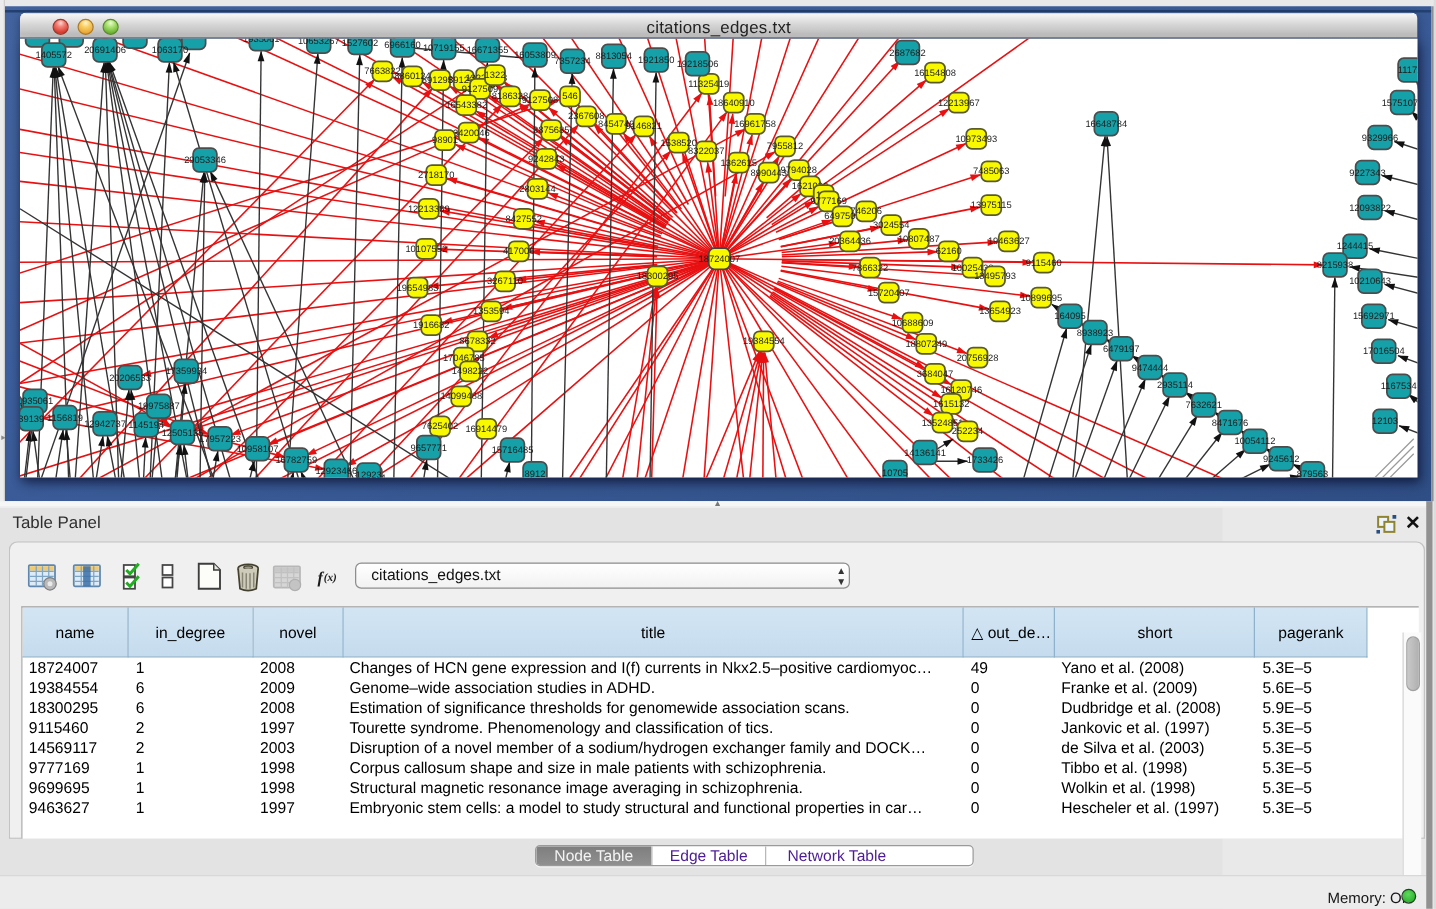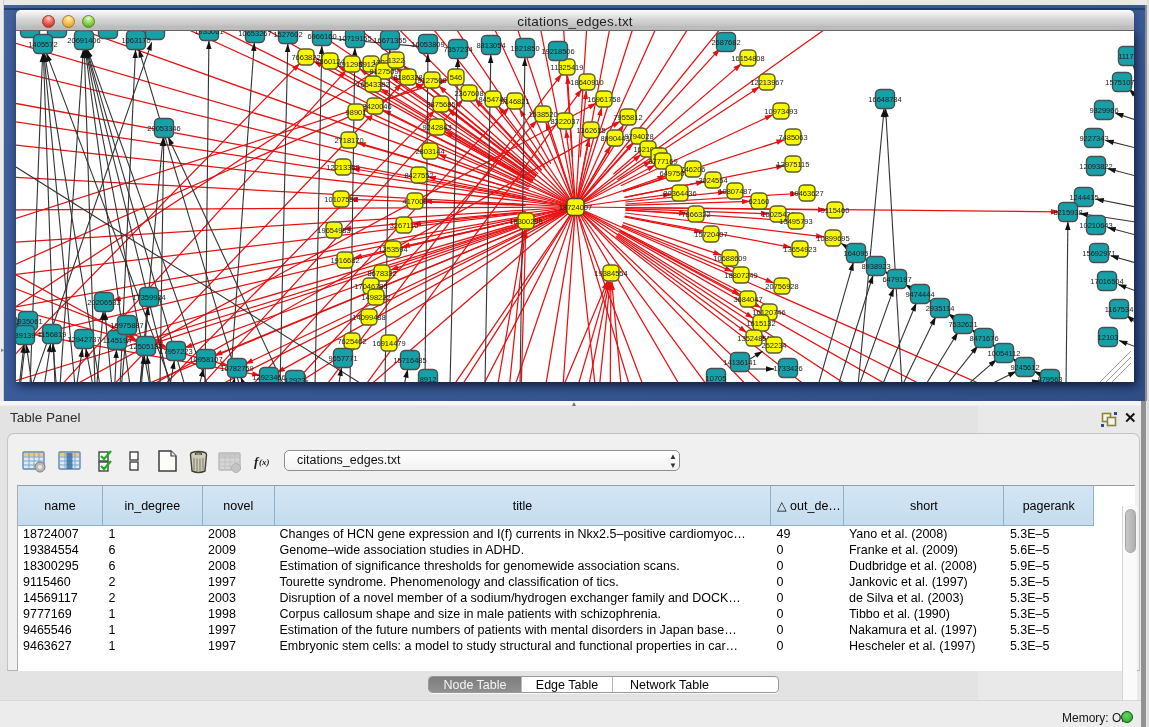--- a/index.html
+++ b/index.html
@@ -40,21 +40,21 @@
 th{background:#cbdfEF;background:linear-gradient(#d3e5f3,#c5dcee);border-right:1px solid #8fb2cc;border-bottom:1px solid #8fb2cc;
  font-weight:normal;color:#000;height:21px;padding:12px;overflow:hidden;white-space:nowrap}
 td{height:16px;padding:0 0 0 5px;color:#000;white-space:nowrap;overflow:hidden}
 .c1{width:84px}.c2{width:99px}.c3{width:72px}.c4{width:493px}.c5{width:73px}.c6{width:159px}.c7{width:89px}
 td.c2,td.c3,td.c5{padding-left:6px}
 td.c6{text-align:left}td.c7{padding-left:6px}
 #vsb{left:1104px;top:20px;width:15px;height:200px;background:#fafafa;border-left:1px solid #d5d5d5}
 #vsbth{left:1.5px;top:3px;width:11px;height:44px;background:linear-gradient(90deg,#c9c9c9,#b0b0b0);border-radius:6px;border:1px solid #a0a0a0}
 
 #tabs{left:428px;top:676px;width:351px;height:17px;border:1px solid #9a9a9a;border-radius:4px;background:#fff;overflow:hidden;box-shadow:0 1px 0 rgba(255,255,255,.7)}
-.seg{position:absolute;top:0;height:17px;font-size:12.5px;text-align:center;line-height:16px;color:#000000}
+.seg{position:absolute;top:0;height:17px;font-size:12.5px;text-align:center;line-height:16px;color:#4c1d95}
 #seg1{left:0;width:92px;background:linear-gradient(#7e7e7e,#929292);color:#f4f4f4}
 #seg2{left:92px;width:91px;border-left:1px solid #b8b8b8}
 #seg3{left:183px;width:114px;border-left:1px solid #b8b8b8}
 #statusbar{left:0;top:700px;width:1141px;height:27px;background:#ececec;border-top:1px solid #d8d8d8}
 #mem{left:1062px;top:10px;font-size:12px;color:#161616}
 #memdot{left:1121px;top:10px;width:12px;height:12px;border-radius:50%;background:radial-gradient(circle at 45% 35%,#5fd95f,#2db32d 75%);border:1.5px solid #224022}
 </style></head><body>
 <div class="abs" id="leftstrip"></div>
 <div class="abs" style="left:1px;top:346px;font-size:7px;color:#888">▸</div>
 <div class="abs" id="frame"></div>
@@ -936,30 +936,30 @@
               <td class="c5">0</td>
               <td class="c6">de Silva et al. (2003)</td>
               <td class="c7">5.3E–5</td>
             </tr>
 <tr>
               <td class="c1">9777169</td>
               <td class="c2">1</td>
               <td class="c3">1998</td>
               <td class="c4">Corpus callosum shape and size in male patients with schizophrenia.</td>
               <td class="c5">0</td>
-              <td class="c6">Tibbo et al. (1990)</td>
+              <td class="c6">Tibbo et al. (1998)</td>
               <td class="c7">5.3E–5</td>
             </tr>
 <tr>
-              <td class="c1">9465546</td>
+              <td class="c1">9699695</td>
               <td class="c2">1</td>
-              <td class="c3">1997</td>
-              <td class="c4">Estimation of the future numbers of patients with mental disorders in Japan base…</td>
+              <td class="c3">1998</td>
+              <td class="c4">Structural magnetic resonance image averaging in schizophrenia.</td>
               <td class="c5">0</td>
-              <td class="c6">Nakamura et al. (1997)</td>
+              <td class="c6">Wolkin et al. (1998)</td>
               <td class="c7">5.3E–5</td>
             </tr>
 <tr>
               <td class="c1">9463627</td>
               <td class="c2">1</td>
               <td class="c3">1997</td>
               <td class="c4">Embryonic stem cells: a model to study structural and functional properties in car…</td>
               <td class="c5">0</td>
               <td class="c6">Hescheler et al. (1997)</td>
               <td class="c7">5.3E–5</td>

